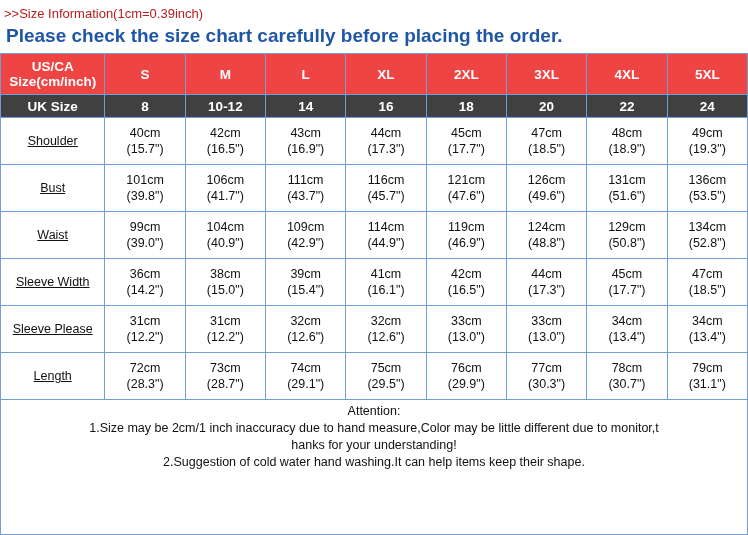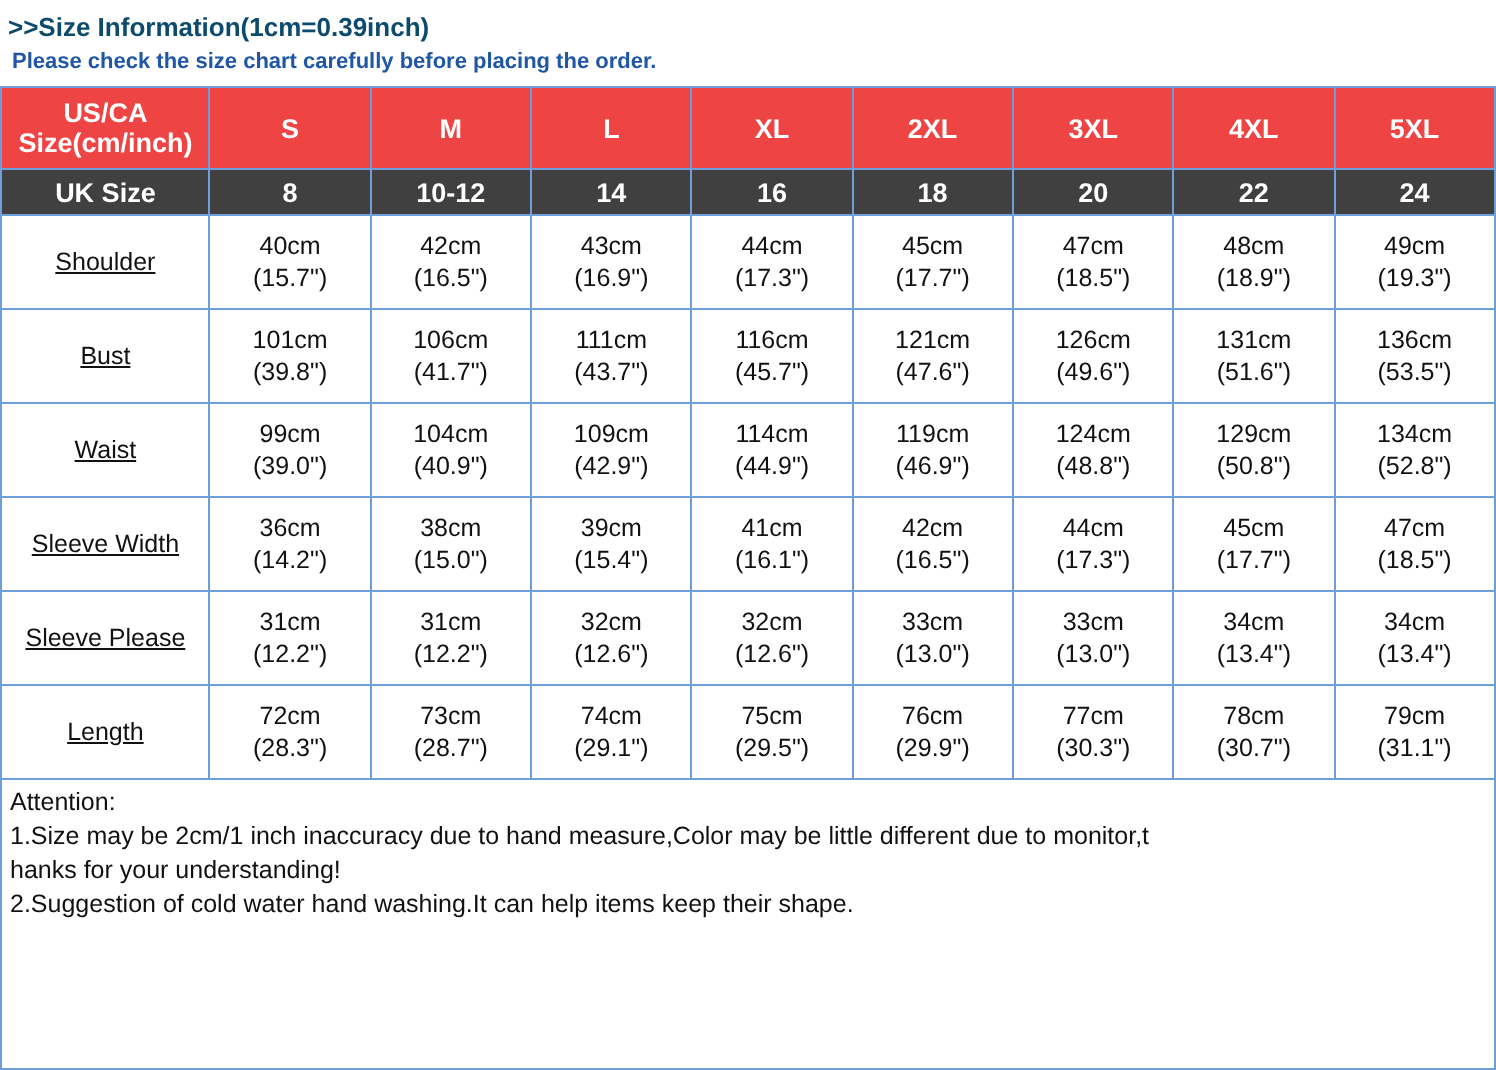--- a/index.html
+++ b/index.html
@@ -17,27 +17,27 @@
   .sheet {
     width: 748px;
     height: 535px;
     box-sizing: border-box;
     background: #ffffff;
     display: flex;
     flex-direction: column;
   }
   .hdr-line1 {
     font-size: 13px;
-    font-weight: bold;
-    color: #0c4a6e;
+    font-weight: normal;
+    color: #b91c1c;
     padding: 6px 0 2px 4px;
     letter-spacing: 0px;
   }
   .hdr-line2 {
-    font-size: 11px;
+    font-size: 19px;
     font-weight: bold;
     color: #1f57a6;
     padding: 2px 0 6px 6px;
   }
   table.size-table {
     border-collapse: collapse;
     width: 748px;
     table-layout: fixed;
   }
   table.size-table td {
@@ -91,21 +91,21 @@
     border-right: 1px solid #6f9fd8;
     border-bottom: 1px solid #6f9fd8;
     border-top: 0;
     box-sizing: border-box;
     padding: 3px 4px 4px 4px;
     font-size: 12.5px;
     line-height: 17px;
     color: #111111;
     background: #ffffff;
   }
-  .attention div { white-space: normal; }
+  .attention div { white-space: normal; text-align: center; }
 </style>
 </head>
 <body>
 
 <div class="sheet">
 
   <div class="hdr-line1">&gt;&gt;Size Information(1cm=0.39inch)</div>
   <div class="hdr-line2">Please check the size chart carefully before placing the order.</div>
 
   <table class="size-table">

